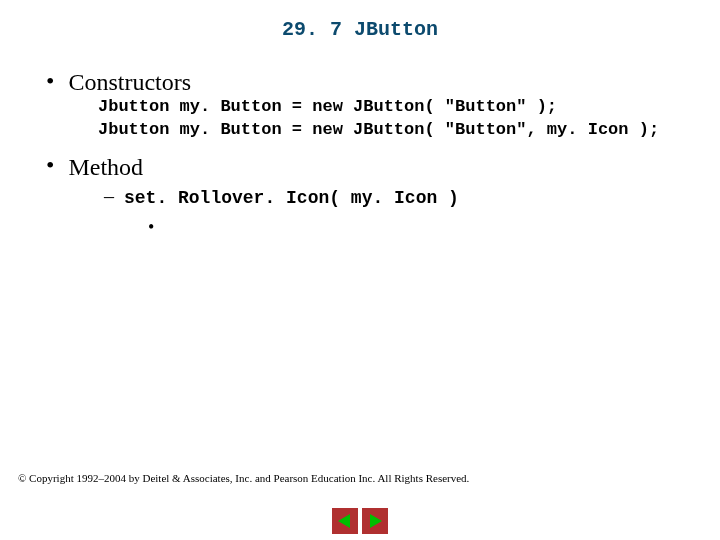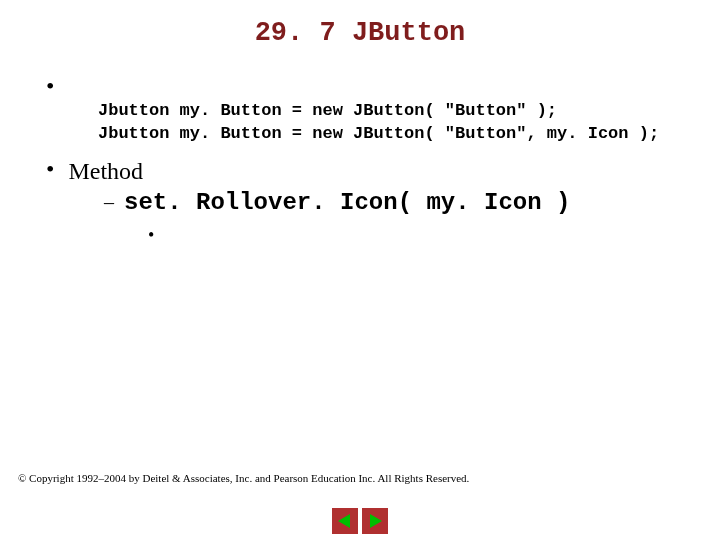--- a/index.html
+++ b/index.html
@@ -8,22 +8,22 @@
   height: 540px;
   background: #fff;
   font-family: "Times New Roman", serif;
   position: relative;
   padding: 12px 18px 0 18px;
 }
 .title {
   text-align: center;
   font-family: "Courier New", monospace;
   font-weight: bold;
-  color: #7f1d1d;
-  font-size: 27px;
+  color: #0c4a6e;
+  font-size: 20px;
   margin-top: 6px;
   margin-bottom: 28px;
 }
 .top-bullet {
   margin-left: 28px;
   font-size: 24px;
   display: flex;
   align-items: center;
 }
 .top-bullet .dot {
@@ -47,21 +47,21 @@
   display: flex;
   align-items: baseline;
   margin-top: 4px;
 }
 .sub-item .dash {
   margin-right: 10px;
 }
 .sub-item .mono {
   font-family: "Courier New", monospace;
   font-weight: bold;
-  font-size: 24px;
+  font-size: 18px;
 }
 .subsub-item {
   margin-left: 130px;
   font-size: 18px;
   display: flex;
   align-items: center;
   margin-top: 10px;
 }
 .subsub-item .dot {
   font-size: 18px;
@@ -93,20 +93,21 @@
 }
 .nav .tri svg { display: block; }
 </style>
 </head>
 <body>
 
 <div class="title">29. 7  JButton</div>
 
 <div class="top-bullet">
   <span class="dot">•</span>
+  <span>Constructors</span>
 </div>
 
 <div class="code-block">
   <div>Jbutton my. Button = new JButton( "Button" );</div>
   <div>Jbutton my. Button = new JButton( "Button", my. Icon );</div>
 </div>
 
 <div class="top-bullet">
   <span class="dot">•</span>
   <span>Method</span>

